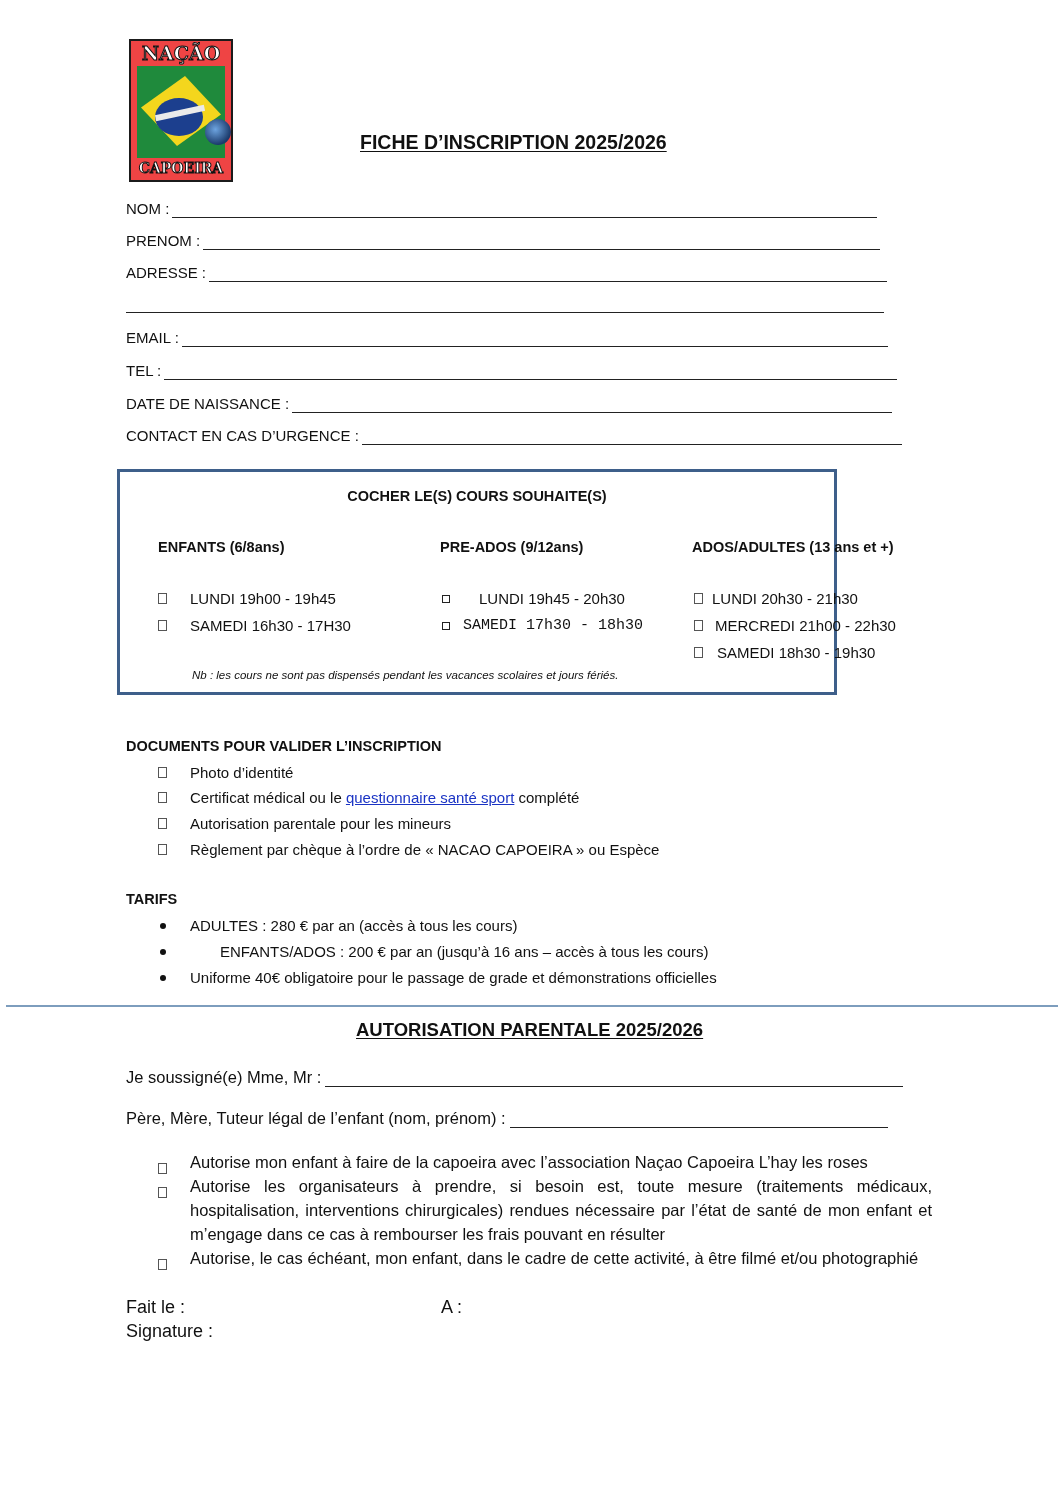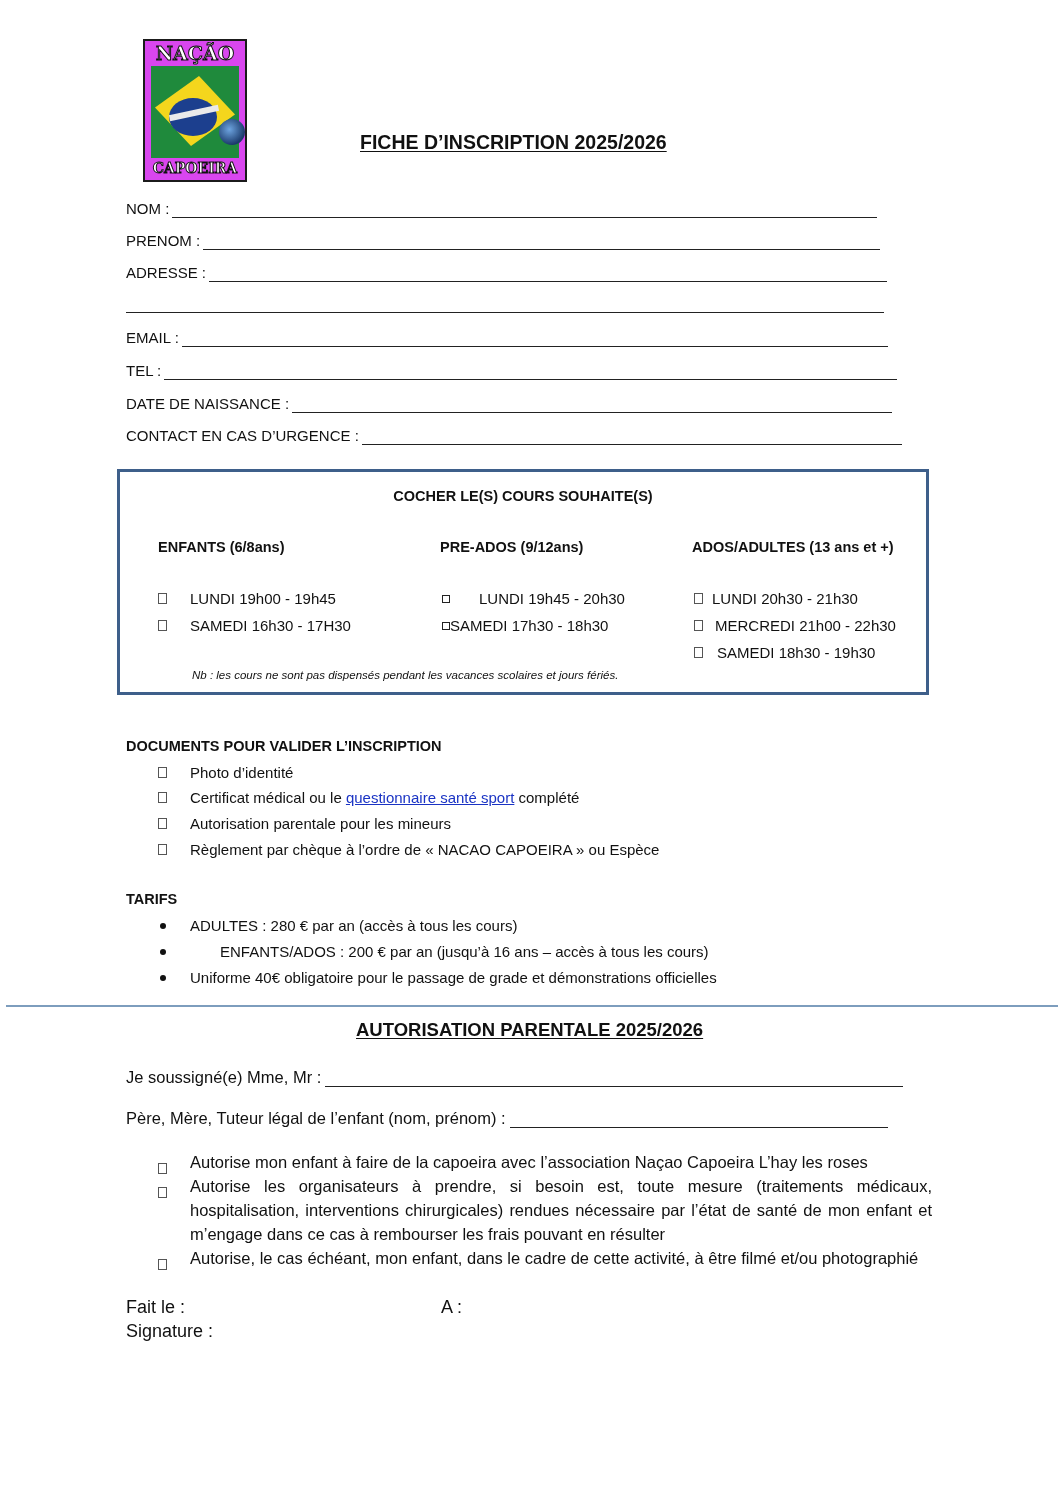--- a/index.html
+++ b/index.html
@@ -11,36 +11,36 @@
   .field {
     position: absolute; left: 126px; font-size: 15px; line-height: 18px;
     display: flex; align-items: flex-end; white-space: nowrap;
   }
   .field .line { border-bottom: 1.5px solid #222; height: 14px; margin-left: 3px; }
   .doc-title {
     position: absolute; font-weight: bold; font-size: 19.5px; text-decoration: underline;
     text-underline-offset: 2px; white-space: nowrap;
   }
   
-  .logo { left: 129px; top: 39px; width: 104px; height: 143px; border: 2px solid #1b1b1b; background: #d946ef; box-sizing: border-box; overflow: hidden; margin-left: 14px; }
+  .logo { left: 129px; top: 39px; width: 104px; height: 143px; border: 2px solid #1b1b1b; background: #ef4444; box-sizing: border-box; overflow: hidden; }
   .logo .top-txt, .logo .bot-txt {
     position: absolute; left: 0; width: 100%; text-align: center; font-weight: bold;
     font-family: "DejaVu Serif", serif; color: #fff; -webkit-text-stroke: 1px #111; letter-spacing: 0;
   }
   .logo .top-txt { top: 0; font-size: 19px; line-height: 24px; }
   .logo .bot-txt { bottom: 1px; font-size: 14px; line-height: 22px; }
   .flag { position: absolute; left: 6px; top: 25px; width: 88px; height: 92px; background: #1f8a3c; }
   .diamond { position: absolute; left: 4px; top: 10px; width: 80px; height: 70px; background: #f4d61d; clip-path: polygon(0 45%, 55% 0, 100% 55%, 45% 100%); }
   .globe { position: absolute; left: 18px; top: 32px; width: 48px; height: 38px; border-radius: 50%; background: #1c3f8e; }
   .band { position: absolute; left: 18px; top: 44px; width: 50px; height: 6px; background: #eaeaea; transform: rotate(-12deg); }
   .ball { position: absolute; left: 74px; top: 78px; width: 26px; height: 26px; border-radius: 50%; background: radial-gradient(circle at 40% 40%, #6da4e0, #1b3a6b 70%); }
   .bow { position: absolute; left: 16px; top: -8px; width: 160px; height: 180px; border: 2px solid #5b3a1c; border-radius: 50%; border-color: #5b3a1c transparent transparent transparent; transform: rotate(35deg); }
 
   
-  .course-box { left: 117px; top: 469px; width: 812px; height: 226px; border: 3px solid #3e5f8a; box-sizing: border-box; }
+  .course-box { left: 117px; top: 469px; width: 720px; height: 226px; border: 3px solid #3e5f8a; box-sizing: border-box; }
   .course-title { position: absolute; left: 0; width: 100%; top: 16px; text-align: center; font-weight: bold; font-size: 14.5px; }
   .col-head { position: absolute; top: 67px; font-weight: bold; font-size: 14.5px; white-space: nowrap; }
   .course-item { position: absolute; font-size: 15px; white-space: nowrap; display: flex; align-items: center; }
   .cb { display: inline-block; width: 9px; height: 11px; border: 1px solid #555; box-sizing: border-box; }
   .cb.small { width: 8px; height: 8px; border-color: #222; }
   .nb { position: absolute; left: 72px; top: 197px; font-style: italic; font-size: 11.5px; white-space: nowrap; }
 
   .section-head { position: absolute; left: 126px; font-weight: bold; font-size: 14.5px; white-space: nowrap; }
   .list-item { position: absolute; left: 158px; font-size: 15px; white-space: nowrap; display: flex; align-items: center; }
   .list-item .marker { width: 32px; display: inline-flex; align-items: center; }
@@ -121,21 +121,21 @@
     <span class="cb"></span>
     <span style="margin-left:23px;">SAMEDI 16h30 - 17H30</span>
   </div>
 
   <div class="course-item" style="left:322px; top:118px;">
     <span class="cb small"></span>
     <span style="margin-left:29px;">LUNDI 19h45 - 20h30</span>
   </div>
   <div class="course-item" style="left:322px; top:145px;">
     <span class="cb small"></span>
-    <span style="">SAMEDI 17h30 - 18h30</span>
+    <span style="margin-left:13px;font-family:Liberation Mono, monospace;">SAMEDI 17h30 - 18h30</span>
   </div>
 
   <div class="course-item" style="left:574px; top:118px;">
     <span class="cb"></span>
     <span style="margin-left:9px;">LUNDI 20h30 - 21h30</span>
   </div>
   <div class="course-item" style="left:574px; top:145px;">
     <span class="cb"></span>
     <span style="margin-left:12px;">MERCREDI 21h00 - 22h30</span>
   </div>

